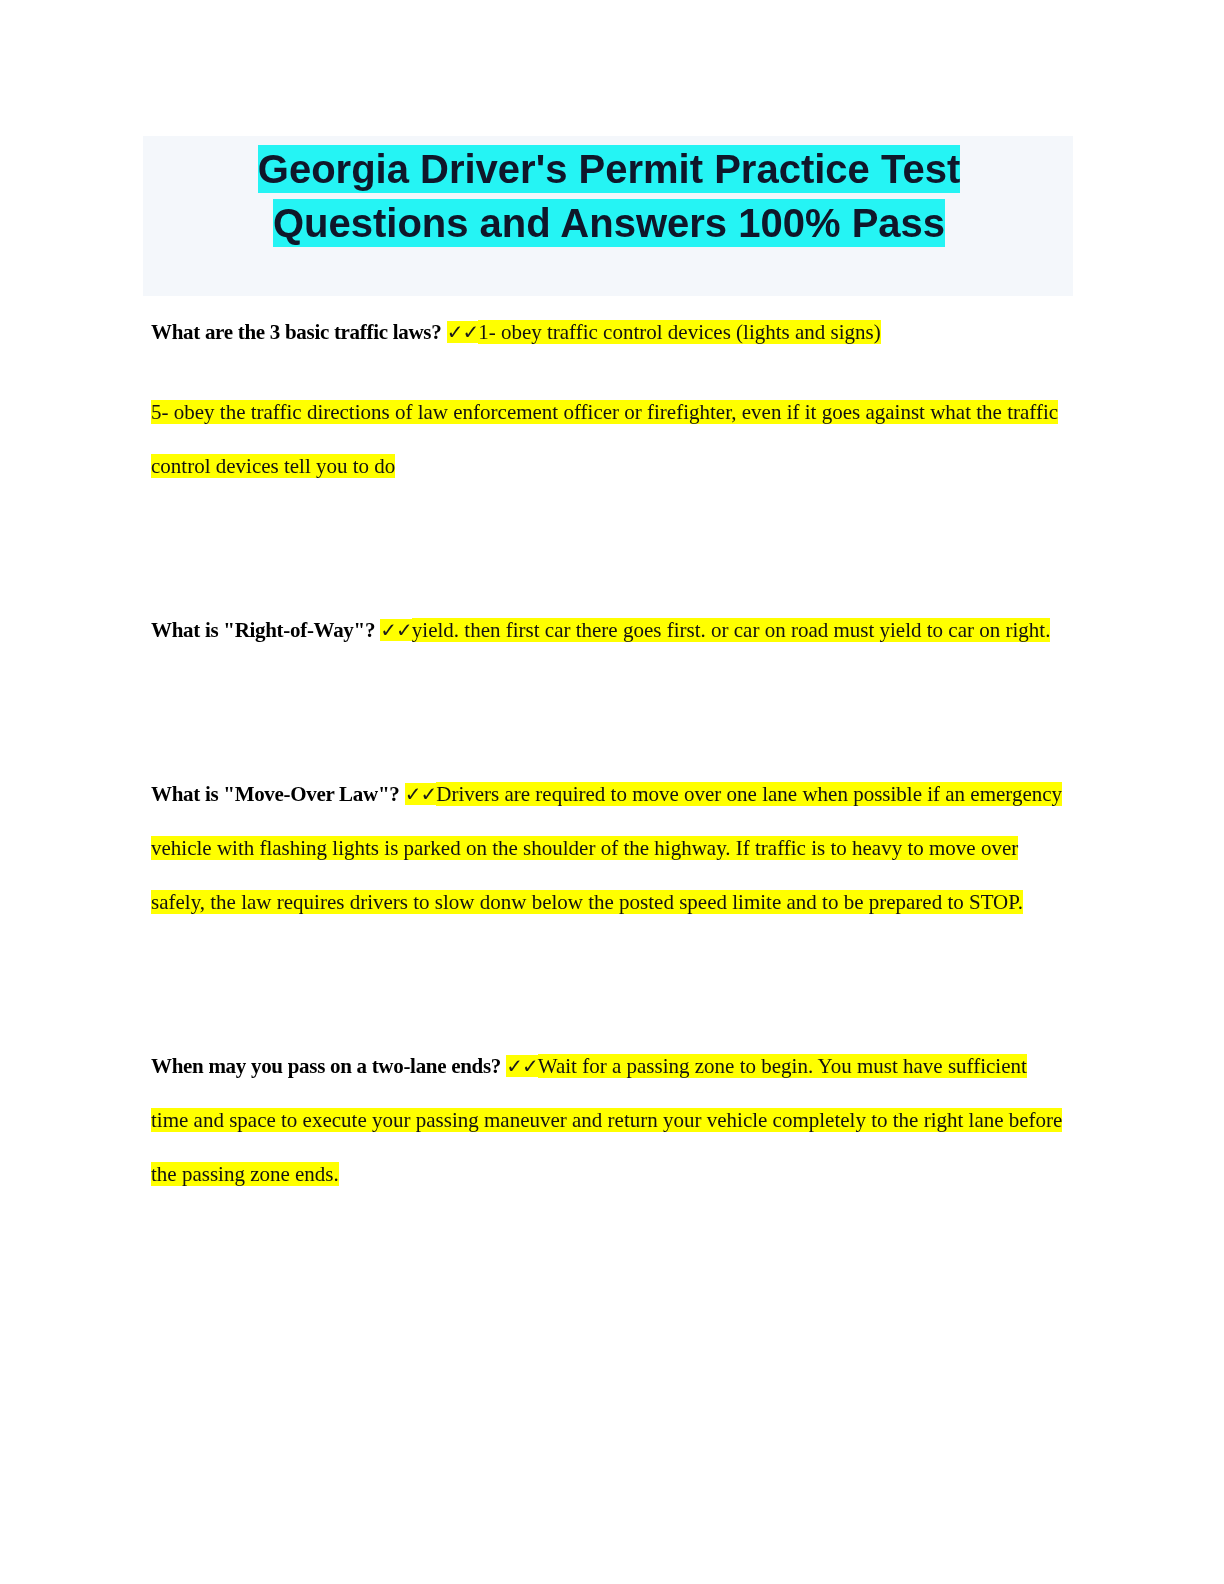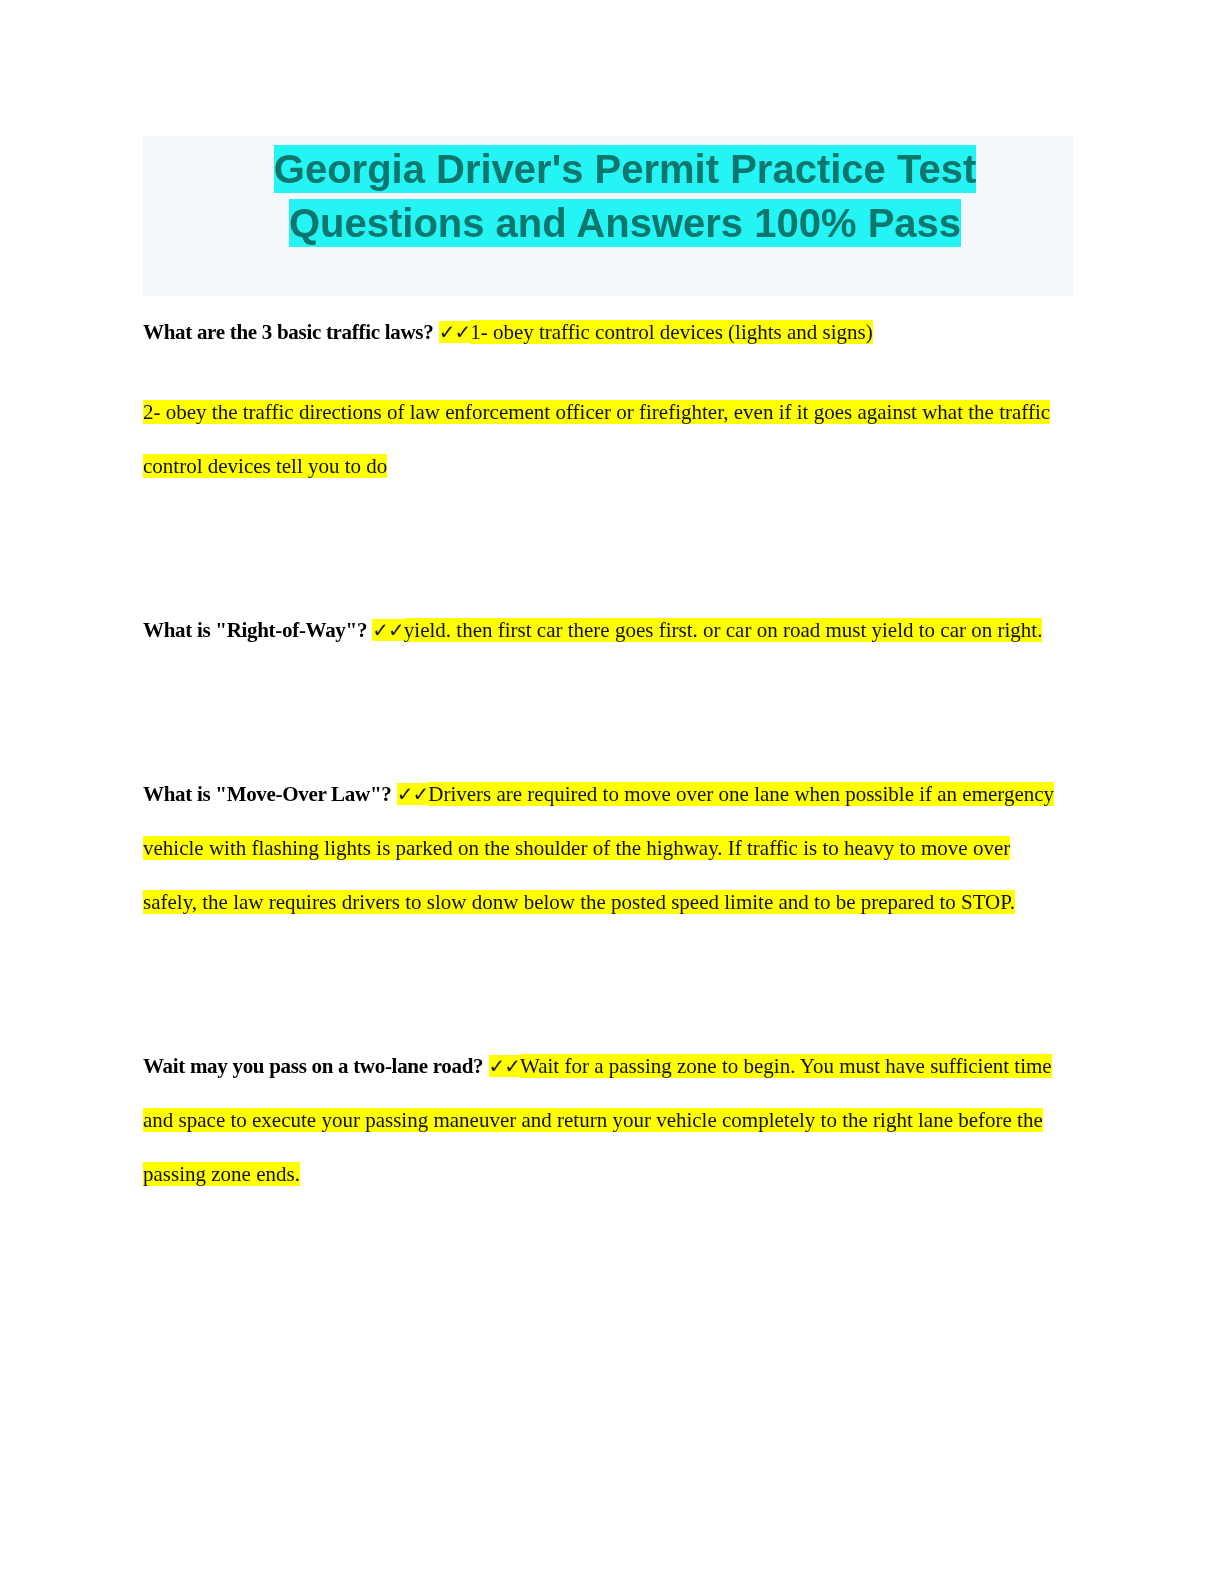--- a/index.html
+++ b/index.html
@@ -23,45 +23,45 @@
   .title-band {
     position: absolute;
     left: 143px;
     top: 136px;
     width: 930px;
     height: 160px;
     background: #f4f7fb;
   }
   .title-text {
     position: absolute;
-    left: 195px;
+    left: 179px;
     top: 142px;
     width: 860px;
     font-family: "Liberation Sans", sans-serif;
     font-weight: bold;
     font-size: 40px;
     line-height: 54px;
-    color: #0f766e;
+    color: #0f172a;
     text-align: center;
   }
   .title-text .hl {
     background: #25f4f4;
     padding: 2px 0;
     box-decoration-break: clone;
     -webkit-box-decoration-break: clone;
   }
   
   .content {
     position: absolute;
     left: 143px;
     top: 305px;
     width: 920px;
   }
   .qa {
-    margin: 0 0 14px 0;
+    margin: 0 0 14px 8px;
   }
   .line {
     font-size: 21px;
     line-height: 54px;
     color: #111111;
     margin: 0;
   }
   .q {
     font-family: "Liberation Serif", serif;
     font-weight: bold;
@@ -88,35 +88,35 @@
 <div class="page">
 
   <div class="title-band"></div>
   <div class="title-text"><span class="hl">Georgia Driver's Permit Practice Test Questions and Answers 100% Pass</span></div>
 
   <div class="content">
 
     <div class="qa">
       <p class="line"><span class="q">What are the 3 basic traffic laws?</span> <span class="check">✓✓</span><span class="a">1- obey traffic control devices (lights and signs)</span></p>
       <div class="spacer-sm"></div>
-      <p class="line"><span class="a">2- obey the traffic directions of law enforcement officer or firefighter, even if it goes against what the traffic control devices tell you to do</span></p>
+      <p class="line"><span class="a">5- obey the traffic directions of law enforcement officer or firefighter, even if it goes against what the traffic control devices tell you to do</span></p>
     </div>
 
     <div class="spacer-lg"></div>
 
     <div class="qa">
       <p class="line"><span class="q">What is "Right-of-Way"?</span> <span class="check">✓✓</span><span class="a">yield. then first car there goes first. or car on road must yield to car on right.</span></p>
     </div>
 
     <div class="spacer-lg"></div>
 
     <div class="qa">
       <p class="line"><span class="q">What is "Move-Over Law"?</span> <span class="check">✓✓</span><span class="a">Drivers are required to move over one lane when possible if an emergency vehicle with flashing lights is parked on the shoulder of the highway. If traffic is to heavy to move over safely, the law requires drivers to slow donw below the posted speed limite and to be prepared to STOP.</span></p>
     </div>
 
     <div class="spacer-lg"></div>
 
     <div class="qa">
-      <p class="line"><span class="q">Wait may you pass on a two-lane road?</span> <span class="check">✓✓</span><span class="a">Wait for a passing zone to begin. You must have sufficient time and space to execute your passing maneuver and return your vehicle completely to the right lane before the passing zone ends.</span></p>
+      <p class="line"><span class="q">When may you pass on a two-lane ends?</span> <span class="check">✓✓</span><span class="a">Wait for a passing zone to begin. You must have sufficient time and space to execute your passing maneuver and return your vehicle completely to the right lane before the passing zone ends.</span></p>
     </div>
 
   </div>
 </div>
 
 </body></html>

